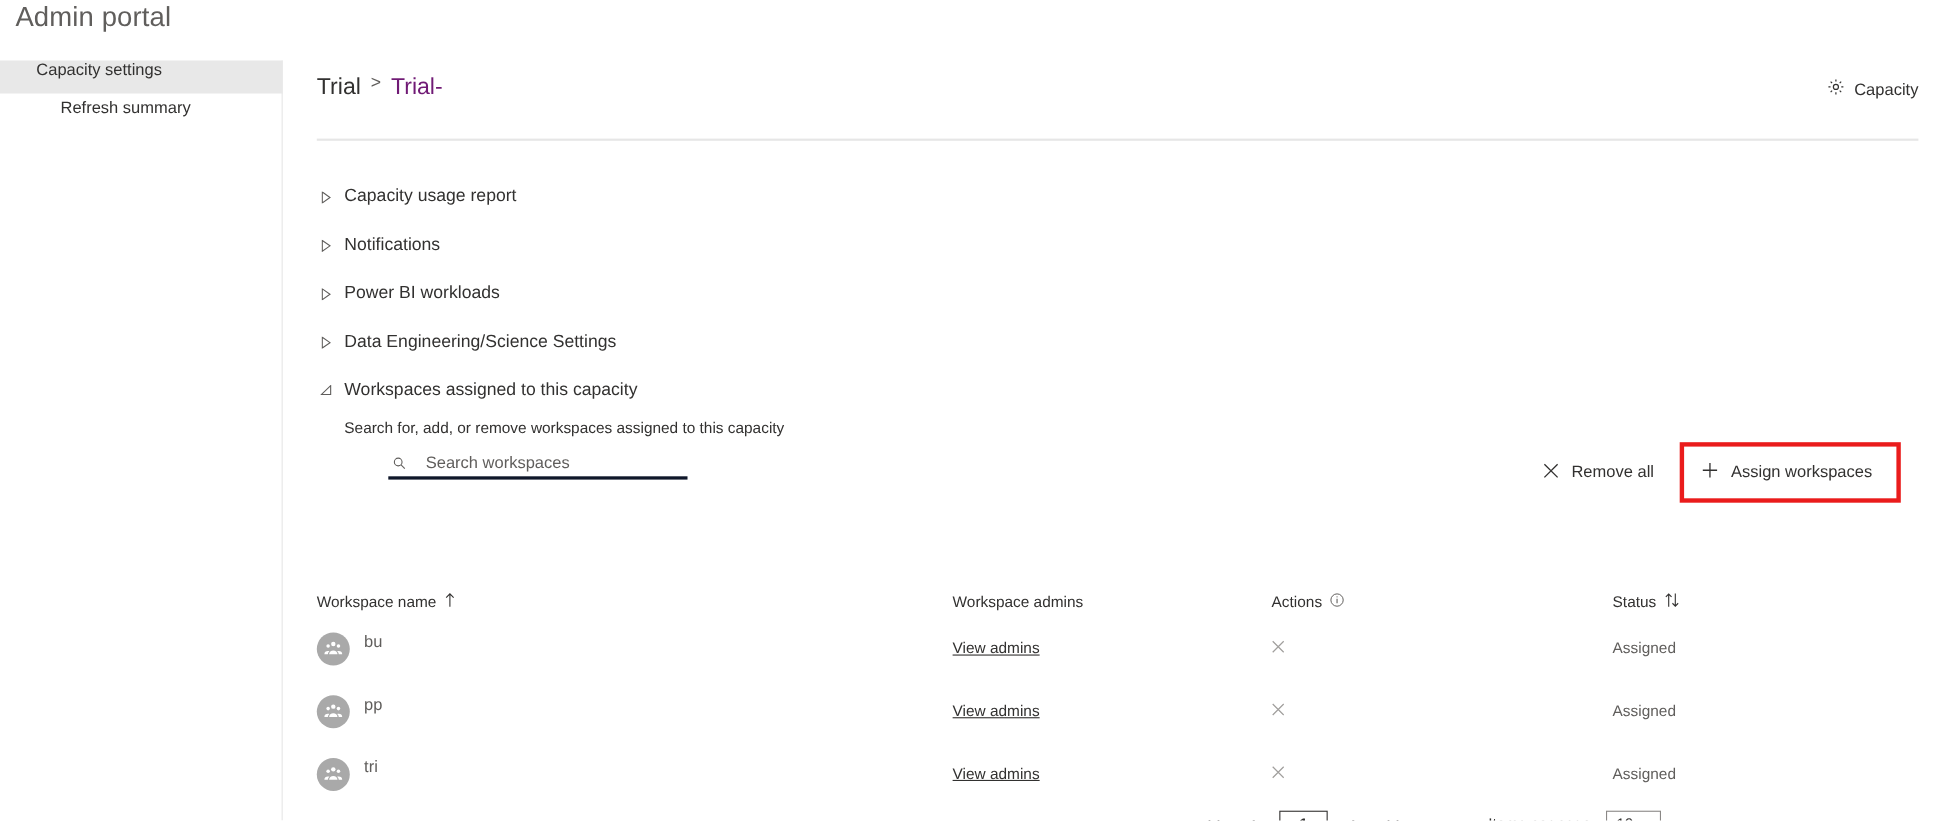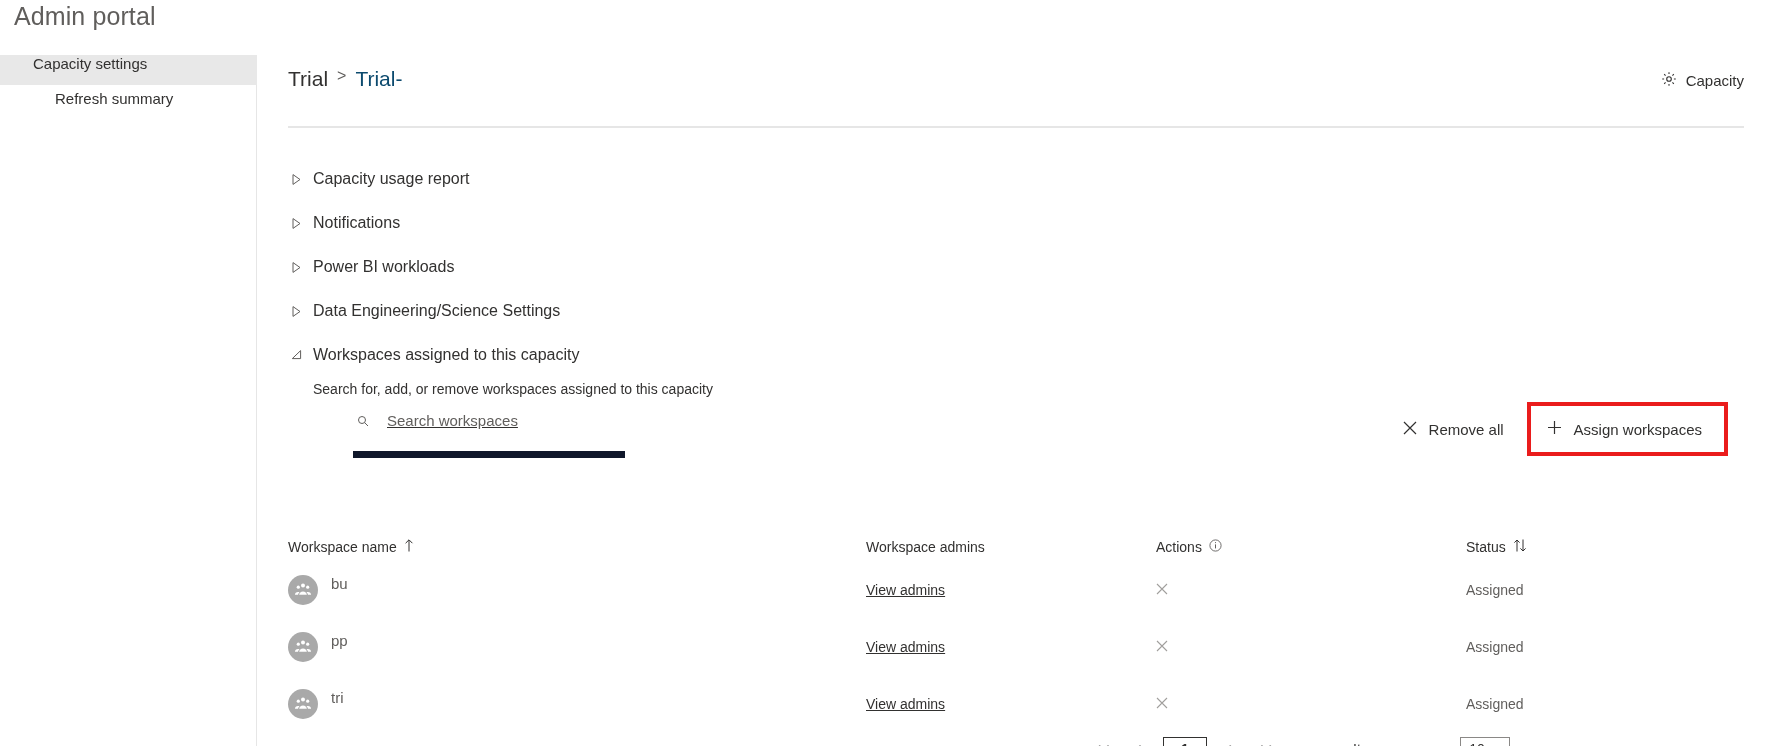--- a/index.html
+++ b/index.html
@@ -72,21 +72,21 @@
   }
   .crumb {
     cursor: pointer;
   }
   .crumb-sep {
     margin: 0 9px;
     font-size: 16px;
     color: #605e5c;
   }
   .crumb-current {
-    color: #0c4a6e;
+    color: #701a75;
   }
   .settings-btn {
     position: absolute;
     right: 23px;
     top: 16px;
     display: flex;
     align-items: center;
     gap: 9px;
     font-size: 15px;
     color: #323130;
@@ -141,23 +141,22 @@
     position: relative;
     height: 42px;
   }
   .search-wrap {
     position: absolute;
     left: 40px;
     top: 0;
     display: flex;
     align-items: flex-end;
     width: 272px;
-    border-bottom: 7px solid #0f172a;
-    padding-bottom: 22px;
-    text-decoration: underline;
+    border-bottom: 3px solid #0f172a;
+    padding-bottom: 4px;
   }
   .search-icon-box {
     width: 20px;
     display: flex;
     align-items: center;
     justify-content: center;
     padding-bottom: 2px;
   }
   .search-input {
     border: none;

